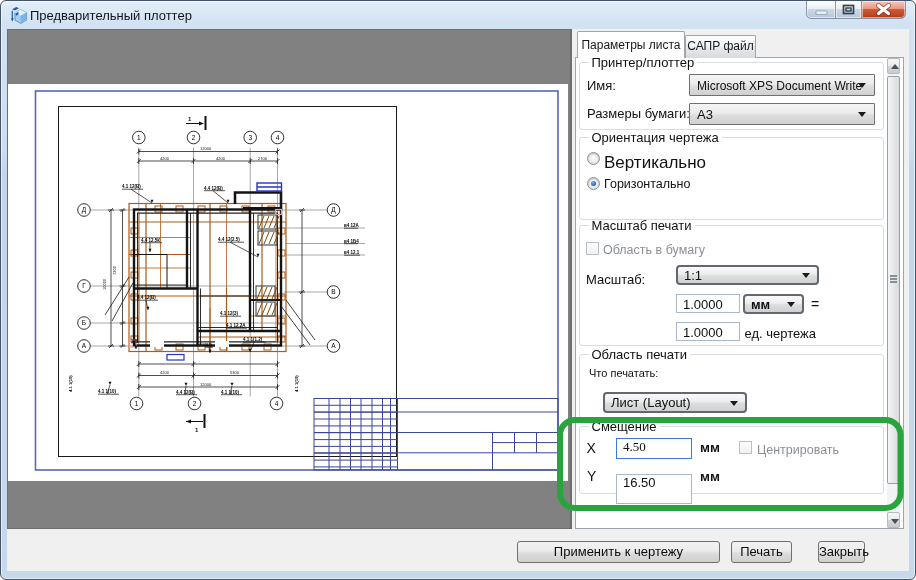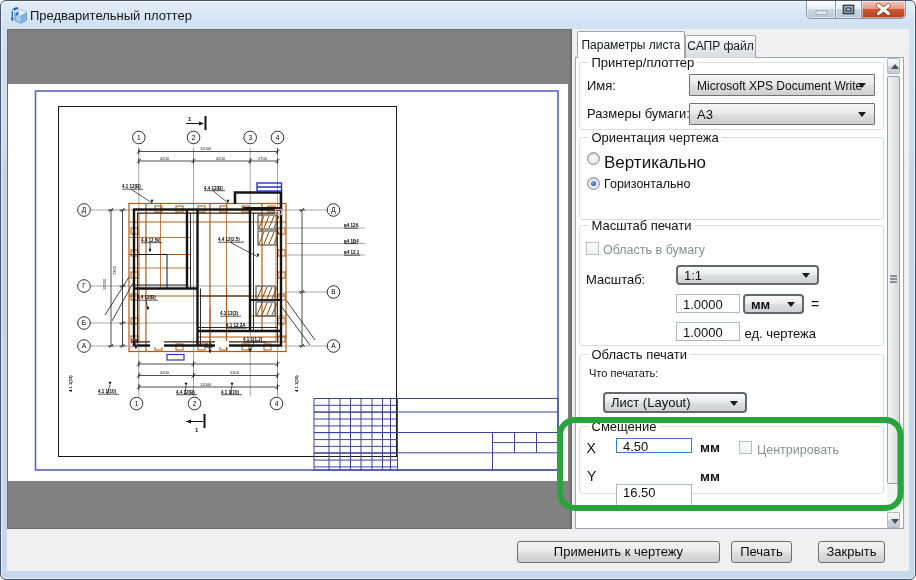--- a/index.html
+++ b/index.html
@@ -460,44 +460,44 @@
 <div class="field" style="left:669px; top:292.5px; width:64px; height:19.5px;">
         <div class="tx">1.0000</div>
       </div>
 <div class="lbl" style="left:737.5px; top:296.5px; font-size:13px;">ед. чертежа</div>
 <div class="lbl" style="left:582px; top:337.5px; font-size:11px;">Что печатать:</div>
 <div class="combo2" style="left:596px; top:363px; width:143.5px; height:21px;">
         <div class="tx">Лист (Layout)</div>
         <div class="ar"></div>
       </div>
 <div class="lbl" style="left:579.5px; top:410.5px; font-size:14px;">X</div>
-<div class="field" style="left:609px; top:409px; width:76px; height:15px; border:1px solid #3a7bd0;">
+<div class="field" style="left:609px; top:409px; width:76px; height:21px; border:1px solid #3a7bd0;font-family:Liberation Serif, serif;">
         <div class="tx" style="top:0px;">4.50</div>
       </div>
 <div class="lbl" style="left:693px; top:411px; font-size:13.5px; font-weight:bold;">мм</div>
 <div class="check" style="left:732px; top:412px;"></div>
 <div class="lbl glbl" style="left:750px; top:413.5px; font-size:12.5px;">Центрировать</div>
 <div class="lbl" style="left:580px; top:439px; font-size:14px;">Y</div>
-<div class="field" style="left:609px; top:455px; width:76px; height:22px;">
+<div class="field" style="left:609px; top:445px; width:76px; height:30px;">
         <div class="tx" style="top:0px;">16.50</div>
       </div>
 <div class="lbl" style="left:693px; top:439.5px; font-size:13.5px; font-weight:bold;">мм</div>
 <div id="sbar">
       <div style="position:absolute;left:0;top:0;width:13px;height:16px;border:1px solid #b5bac0;border-radius:2px;background:linear-gradient(180deg,#f6f7f8,#e8eaec 50%,#d4d7da 51%,#c8cbcf);">
         <div style="position:absolute;left:2.5px;top:5px;width:0;height:0;border-left:4px solid transparent;border-right:4px solid transparent;border-bottom:5px solid #4a5056;"></div>
         </div>
       <div style="position:absolute;left:0;top:454px;width:13px;height:16px;border:1px solid #b5bac0;border-radius:2px;background:linear-gradient(180deg,#f6f7f8,#e8eaec 50%,#d4d7da 51%,#c8cbcf);">
         <div style="position:absolute;left:2.5px;top:6px;width:0;height:0;border-left:4px solid transparent;border-right:4px solid transparent;border-top:5px solid #4a5056;"></div>
         </div>
       <div style="position:absolute;left:0px;top:18px;width:13px;height:408px;border:1px solid #9aa0a6;border-radius:2px;background:linear-gradient(90deg,#f4f5f6,#e9eaeb 40%,#d8dadc);">
         <div style="position:absolute;left:2px;top:198px;width:7px;height:1.5px;background:#8a9097;box-shadow:0 3px 0 #8a9097, 0 6px 0 #8a9097;"></div>
         </div>
     </div>
     <div id="btnbar">
       <div class="btn" style="left:510px; width:203px;">Применить к чертежу</div>
       <div class="btn" style="left:724px; width:61px;">Печать</div>
-      <div class="btn" style="left:811px; width:67px;">Закрыть</div>
+      <div class="btn" style="left:811px; width:47px;">Закрыть</div>
     </div>
   </div>
   <svg id="annot" style="position:absolute;left:548px;top:408px;z-index:50;" width="368" height="110">
     <rect x="11" y="11" width="340.5" height="88" rx="15" fill="none" stroke="#28a43c" stroke-width="6"></rect>
   </svg>
 </div>
 
 </body></html>

